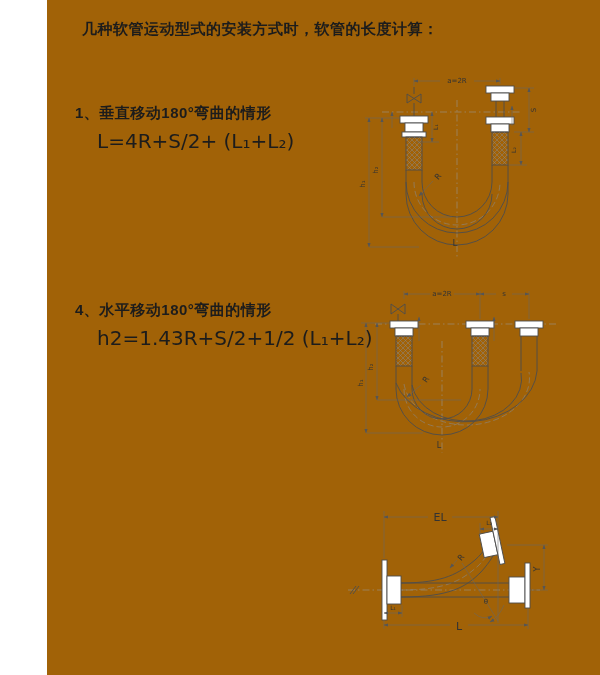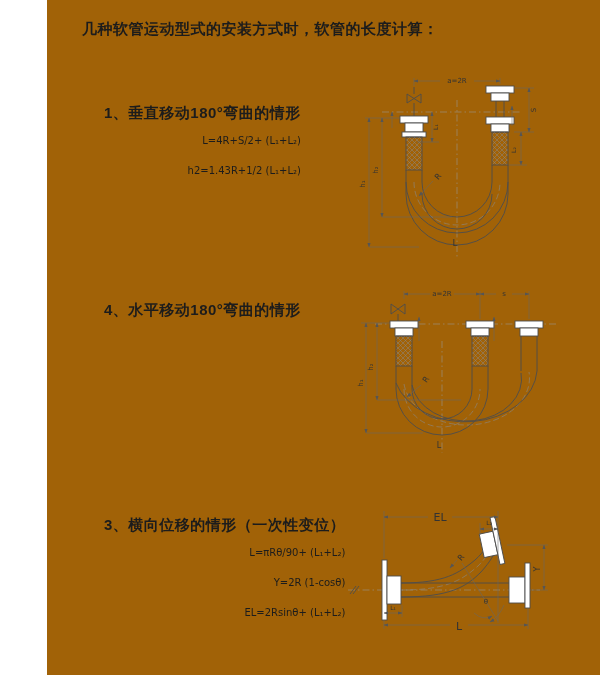--- a/index.html
+++ b/index.html
@@ -1,59 +1,51 @@
 <!DOCTYPE html>
 <html><head>
 <meta charset="utf-8">
 <style>
   html,body{margin:0;padding:0;background:#fff;}
   .page{position:relative;width:600px;height:675px;background:#a16207;overflow:hidden;
         font-family:"Liberation Sans","DejaVu Sans",sans-serif;color:#1c1c1c;margin-left:47px;}
   .title{position:absolute;left:35px;top:20px;font-size:15px;font-weight:bold;letter-spacing:.5px;}
-  .section{position:absolute;left:57px;text-align:right;}
+  .section{position:absolute;left:28px;}
   .sec-heading{font-size:15px;font-weight:bold;letter-spacing:.5px;height:22px;}
   .formulas{margin-left:22px;font-family:"DejaVu Sans","Liberation Sans",sans-serif;}
-  .formula{font-size:10px;line-height:30px;white-space:pre;}
+  .formula{font-size:20px;line-height:30px;white-space:pre;}
   .diag{position:absolute;}
   .ln{stroke:#4d4d4d;stroke-width:.9;fill:none;}
   .fit{stroke:#4d4d4d;stroke-width:.9;fill:#ffffff;}
   .cl{stroke:#9a9a9a;stroke-width:.55;fill:none;stroke-dasharray:7 3 1.5 3;}
   .cd{stroke:#8a8a8a;stroke-width:.6;fill:none;stroke-dasharray:6 3;}
   .dim{stroke:#666;stroke-width:.55;fill:none;}
   svg text{font-family:"DejaVu Sans",sans-serif;fill:#333;stroke:none;text-anchor:middle;}
 </style>
 </head>
 <body>
 
 <div class="page">
 
   <div class="title">几种软管运动型式的安装方式时，软管的长度计算：</div>
 
   <div class="section" style="top:104px;">
     <div class="sec-heading">1、垂直移动180°弯曲的情形</div>
     <div class="formulas">
       <div class="formula">L=4R+S/2+ (L₁+L₂)</div>
-      <div class="formula">h2=1.43R+1/2 (L₁+L₂)</div>
     </div>
   </div>
 
   <div class="section" style="top:301px;">
     <div class="sec-heading">4、水平移动180°弯曲的情形</div>
     <div class="formulas">
+      <div class="formula">h2=1.43R+S/2+1/2 (L₁+L₂)</div>
     </div>
   </div>
 
-  <div class="section" style="top:516px;">
-    <div class="sec-heading">3、横向位移的情形（一次性变位）</div>
-    <div class="formulas">
-      <div class="formula">L=πRθ/90+ (L₁+L₂)</div>
-      <div class="formula">Y=2R (1-cosθ)</div>
-      <div class="formula">EL=2Rsinθ+ (L₁+L₂)</div>
-    </div>
-  </div>
 
   <svg class="diag" style="left:310px;top:70px;" width="285" height="195" viewBox="0 0 285 195">
     <defs>
       <marker id="ar1" viewBox="0 0 10 10" refX="9" refY="5" markerWidth="9" markerHeight="9" orient="auto-start-reverse">
         <path d="M0,1.5 L10,5 L0,8.5 z" fill="#555"></path>
       </marker>
       <pattern id="ht1" width="5" height="5" patternUnits="userSpaceOnUse">
         <path d="M0,5 L5,0 M0,0 L5,5" stroke="#888" stroke-width=".5"></path>
       </pattern>
     </defs>

